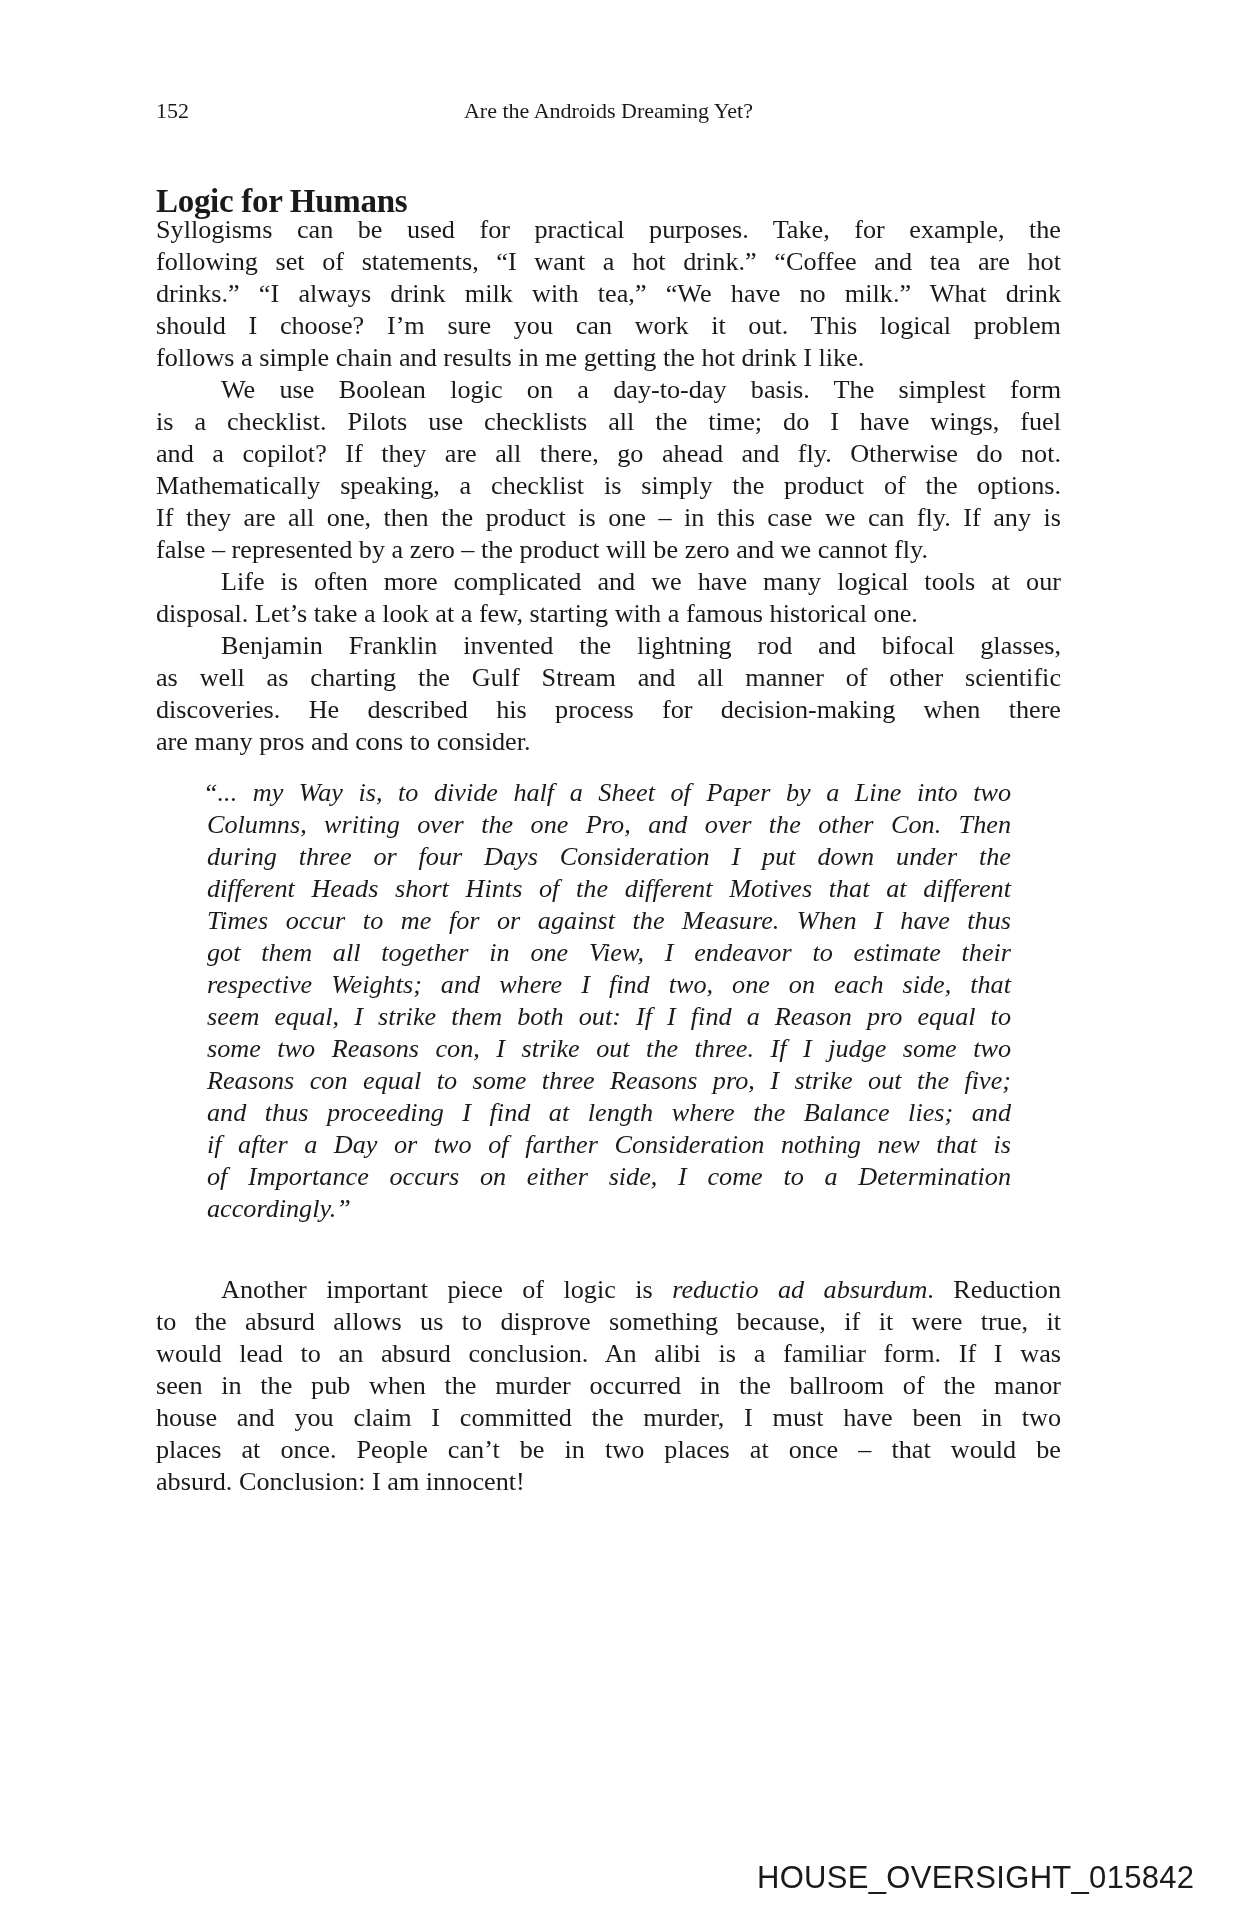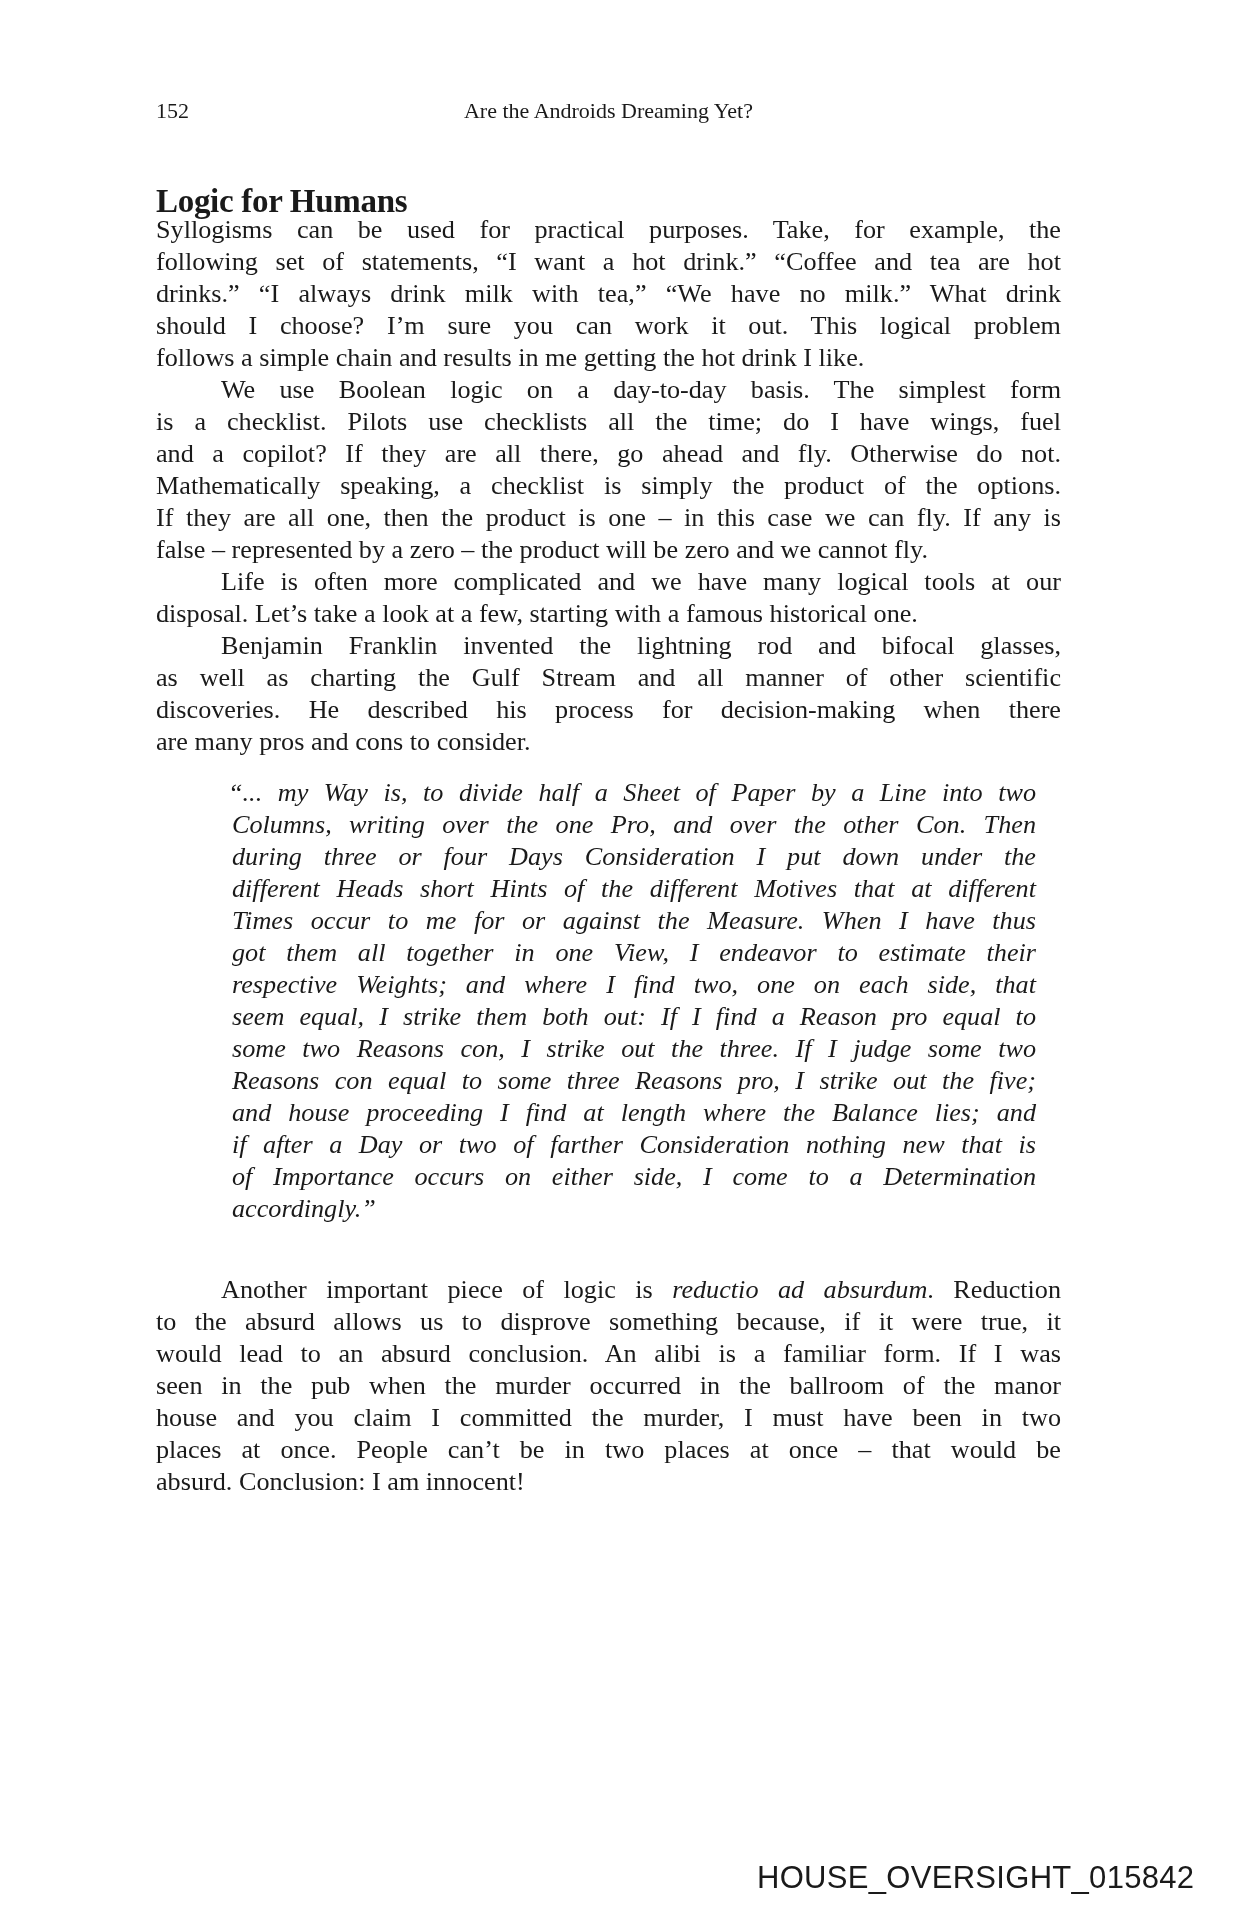--- a/index.html
+++ b/index.html
@@ -6,21 +6,21 @@
   body { width: 1248px; height: 1920px; position: relative; overflow: hidden; color: #1a1a1a; }
   .page { position: absolute; left: 0; top: 0; width: 1248px; height: 1920px; }
   .running-head { position: absolute; top: 98px; left: 156px; width: 905px; height: 30px; font-family: Liberation Serif, serif; font-size: 22px; }
   .page-num { position: absolute; left: 0; top: 0; }
   .book-title { position: absolute; left: 0; right: 0; text-align: center; top: 0; }
   .heading { position: absolute; left: 156px; top: 161px; font-family: "Liberation Serif", serif; font-weight: bold; font-size: 33px; letter-spacing: -0.3px; margin-top: 22px; }
   .line { position: absolute; font-family: "Liberation Serif", serif; font-size: 26.2px; white-space: nowrap; line-height: 30px; }
   .body-line { left: 156px; width: 905px; text-align: justify; text-align-last: justify; margin-top: 15px; }
   .body-line.last { text-align-last: left; }
   .body-line.indent { left: 221px; width: 840px; }
-  .quote-line { left: 207px; width: 804px; font-style: italic; text-align: justify; text-align-last: justify; margin-left: 25px; }
+  .quote-line { left: 207px; width: 804px; font-style: italic; text-align: justify; text-align-last: justify; }
   .quote-line.last { text-align-last: left; }
   .quote-line.first { left: 203px; width: 808px; }
   .bates { position: absolute; left: 757px; top: 1860px; font-family: "Liberation Sans", sans-serif; font-size: 31px; letter-spacing: 0.3px; }
   em { font-style: italic; }
 </style>
 </head>
 <body>
 
 <div class="page">
 
@@ -56,21 +56,21 @@
     <div class="line quote-line first" style="top:778px">“... my Way is, to divide half a Sheet of Paper by a Line into two</div>
     <div class="line quote-line" style="top:810px">Columns, writing over the one Pro, and over the other Con. Then</div>
     <div class="line quote-line" style="top:842px">during three or four Days Consideration I put down under the</div>
     <div class="line quote-line" style="top:874px">different Heads short Hints of the different Motives that at different</div>
     <div class="line quote-line" style="top:906px">Times occur to me for or against the Measure. When I have thus</div>
     <div class="line quote-line" style="top:938px">got them all together in one View, I endeavor to estimate their</div>
     <div class="line quote-line" style="top:970px">respective Weights; and where I find two, one on each side, that</div>
     <div class="line quote-line" style="top:1002px">seem equal, I strike them both out: If I find a Reason pro equal to</div>
     <div class="line quote-line" style="top:1034px">some two Reasons con, I strike out the three. If I judge some two</div>
     <div class="line quote-line" style="top:1066px">Reasons con equal to some three Reasons pro, I strike out the five;</div>
-    <div class="line quote-line" style="top:1098px">and house proceeding I find at length where the Balance lies; and</div>
+    <div class="line quote-line" style="top:1098px">and thus proceeding I find at length where the Balance lies; and</div>
     <div class="line quote-line" style="top:1130px">if after a Day or two of farther Consideration nothing new that is</div>
     <div class="line quote-line" style="top:1162px">of Importance occurs on either side, I come to a Determination</div>
     <div class="line quote-line last" style="top:1194px">accordingly.”</div>
   </div>
 
   <div class="line body-line indent" style="top:1260px"><span>Another important piece of logic is </span><em>reductio ad absurdum</em><span>. Reduction</span></div>
   <div class="line body-line" style="top:1324px">would lead to an absurd conclusion. An alibi is a familiar form. If I was</div>
   <div class="line body-line" style="top:1292px">to the absurd allows us to disprove something because, if it were true, it</div>
   <div class="line body-line" style="top:1356px">seen in the pub when the murder occurred in the ballroom of the manor</div>
   <div class="line body-line" style="top:1388px">house and you claim I committed the murder, I must have been in two</div>

